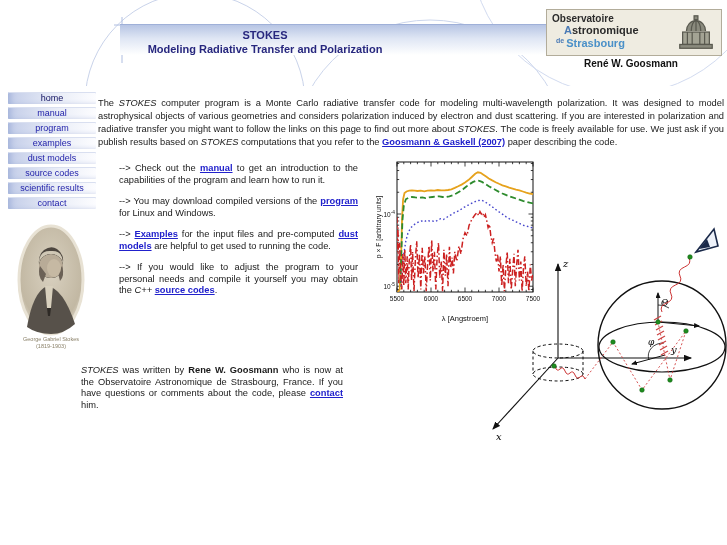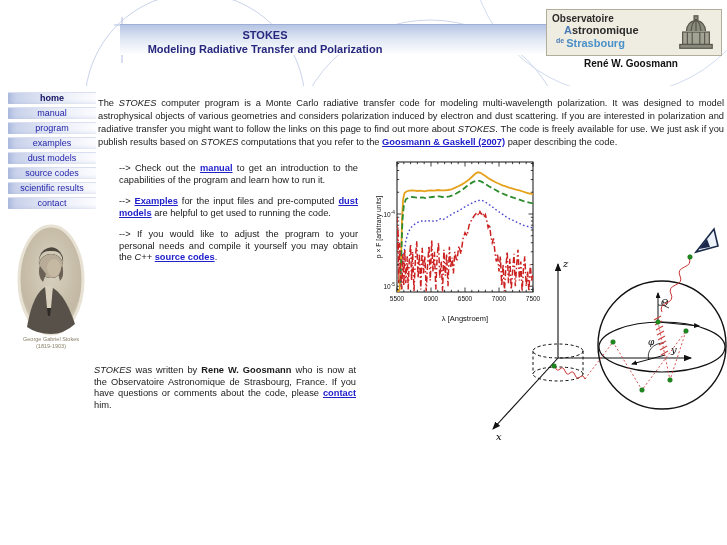--- a/index.html
+++ b/index.html
@@ -19,27 +19,27 @@
   .logo-l2 .ini{color:#4a7ab5;}
   .logo-l3{position:absolute;left:9px;top:27px;font-size:11px;font-weight:bold;color:#4a90c8;}
   .logo-de{font-size:7px;vertical-align:4px;color:#4a7ab5;margin-right:2px;}
   .author{left:540px;top:58px;width:182px;text-align:center;font-size:10px;font-weight:bold;color:#111;}
   
   .sidebar{left:8px;top:92px;width:88px;}
   .side-btn{height:12px;margin-bottom:3px;border-radius:1px;cursor:pointer;
         background:linear-gradient(100deg,#c2cce8 0%,#e9edf7 55%,#fdfdff 100%);
         box-shadow:inset 0 1px 0 #d9dff0, inset 6px -2px 6px -4px #9fb0d8;
         text-align:center;font-size:9px;line-height:12px;color:#2222aa;}
-  .side-btn.active span{color:#101060;font-weight:bold;}
+  .side-btn.active span{color:#101060;font-weight:normal;}
   
   .para{font-size:9.3px;text-align:justify;}
   .intro{left:98px;top:88px;width:626px;line-height:12.8px;}
   .bullets{left:119px;top:163px;width:239px;}
   .bullets p{margin:0 0 10px 0;line-height:11.5px;}
-  .footerp{left:94px;top:352px;width:262px;line-height:11.5px;margin-top:13px;}
+  .footerp{left:81px;top:352px;width:262px;line-height:11.5px;margin-top:13px;}
   a.lnk{color:#2121cc;text-decoration:underline;cursor:pointer;font-weight:bold;}
   .it{font-style:italic;}
   .bd{font-weight:bold;}
   
   .caption{left:6px;top:336px;width:90px;text-align:center;font-size:5.5px;line-height:6.5px;color:#8a8068;}
 </style>
 </head>
 <body>
 
 <svg class="abs" style="left:0;top:0" width="727" height="86">
@@ -87,20 +87,21 @@
     <div class="side-btn"><span>dust models</span></div>
     <div class="side-btn"><span>source codes</span></div>
     <div class="side-btn"><span>scientific results</span></div>
     <div class="side-btn"><span>contact</span></div>
   </nav>
 
 <p class="abs para intro"><span>The </span><span class="it">STOKES</span><span> computer program is a Monte Carlo radiative transfer code for modeling multi-wavelength polarization. It was designed to model astrophysical objects of various geometries and considers polarization induced by electron and dust scattering. If you are interested in polarization and radiative transfer you might want to follow the links on this page to find out more about </span><span class="it">STOKES</span><span>. The code is freely available for use. We just ask if you publish results based on </span><span class="it">STOKES</span><span> computations that you refer to the </span><a href="#" class="lnk">Goosmann &amp; Gaskell (2007)</a><span> paper describing the code.</span></p>
 
 <div class="abs bullets" id="bullets">
     <p class="para"><span>--&gt;  Check out the </span><a href="#" class="lnk">manual</a><span> to get an introduction to the capabilities of the program and learn how to run it.</span></p>
+    <p class="para"><span>--&gt;  You may download compiled versions of the </span><a href="#" class="lnk">program</a><span> for Linux and Windows.</span></p>
     <p class="para"><span>--&gt; </span><a href="#" class="lnk">Examples</a><span> for the input files and pre-computed </span><a href="#" class="lnk">dust models</a><span> are helpful to get used to running the code.</span></p>
     <p class="para"><span>--&gt; If you would like to adjust the program to your personal needs and compile it yourself you may obtain the </span><span class="it">C++</span><span> </span><a href="#" class="lnk">source codes</a><span>.</span></p>
   </div>
 
 <p class="abs para footerp"><span class="it">STOKES</span><span> was written by </span><span class="bd">Rene W. Goosmann</span><span> who is now at the Observatoire Astronomique de Strasbourg, France. If you have questions or comments about the code, please </span><a href="#" class="lnk">contact</a><span> him.</span></p>
 
 <svg class="abs" style="left:17px;top:224px" width="68" height="112" viewBox="0 0 68 112">
   <defs>
     <radialGradient id="pg" cx="50%" cy="42%" r="65%">
       <stop offset="0%" stop-color="#d9d1c0"></stop>

